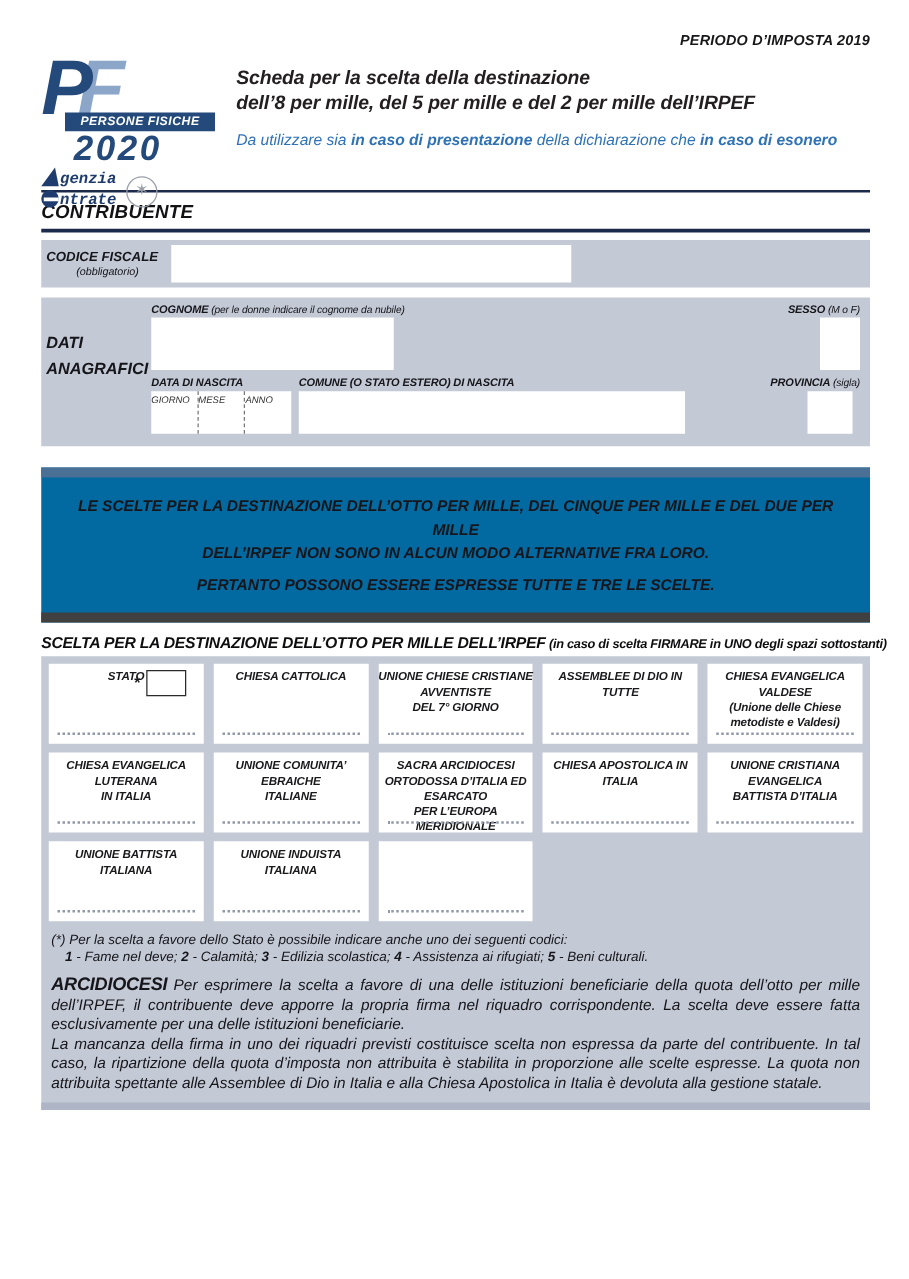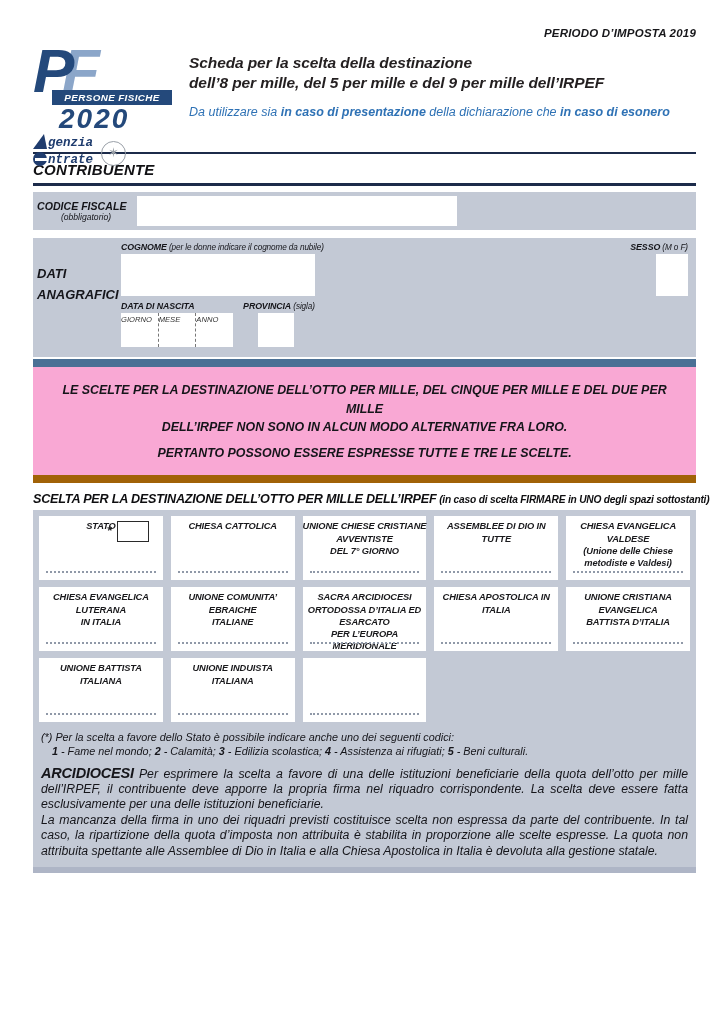--- a/index.html
+++ b/index.html
@@ -53,24 +53,24 @@
   .fbox2{background:#fff;height:34px;}
   .g-cognome{width:194px;}
   .g-nome{width:228px;margin-left:5px;}
   .g-sesso{margin-left:auto;align-items:flex-end;}
   .sesso-box{width:32px;height:42px;background:#fff;}
   .g-data{width:112px;}
   .datebox{display:flex;}
   .dcol{flex:1;text-align:left;font-size:7.6px;color:#333;padding-top:2px;}
   .dcol + .dcol{border-left:1px dashed #777;}
   .g-comune{flex:1;margin-left:6px;padding-right:48px;}
-  .g-prov{width:92px;flex:none;align-items:center;}
+  .g-prov{width:92px;flex:none;align-items:flex-end;}
   .prov-box{width:36px;height:34px;background:#fff;margin-right:6px;}
   
-  .notice{margin-top:2px;background:#f9a8d4;border-top:8px solid #4a7095;border-bottom:8px solid #a16207;
+  .notice{margin-top:17px;background:#0369a1;border-top:8px solid #4a7095;border-bottom:8px solid #404040;
           padding:14px 26px 13px 26px;text-align:center;}
   .notice-l{font-size:12.4px;font-weight:bold;color:#15151a;line-height:1.5;}
   .notice-l3{margin-top:7px;}
   
   .scelta-h{margin-top:9px;font-size:12.6px;font-weight:bold;color:#0e0e10;white-space:nowrap;letter-spacing:-.2px;}
   .scelta-h .note{font-size:10.2px;}
   .panel{margin-top:4px;background:#c3c9d5;padding:6px 6px 8px 6px;border-bottom:6px solid #aeb5c6;}
   .grid{display:grid;grid-template-columns:repeat(5,1fr);gap:7px 8px;}
   .sig-box{background:#fff;height:64px;position:relative;padding-top:4px;box-sizing:border-box;}
   .sig-label{text-align:center;font-size:9.3px;font-weight:bold;line-height:1.3;white-space:pre-line;
@@ -105,21 +105,21 @@
         <div class="ae-row">
           <span class="ae-e"></span>
           <span>ntrate</span>
           <span class="emblem">✶</span>
         </div>
       </div>
     </div>
     <div class="title-block">
       <div class="title">
         <div>Scheda per la scelta della destinazione</div>
-        <div>dell’8 per mille, del 5 per mille e del 9 per mille dell’IRPEF</div>
+        <div>dell’8 per mille, del 5 per mille e del 2 per mille dell’IRPEF</div>
       </div>
       <div class="subtitle"><span>Da utilizzare sia </span><b>in caso di presentazione</b><span> della dichiarazione che </span><b>in caso di esonero</b></div>
     </div>
   </div>
 
   <div class="rule-thin"></div>
   <div class="sec-h">CONTRIBUENTE</div>
   <div class="rule-thick"></div>
 
   <div class="band band-codice">
@@ -148,20 +148,24 @@
       </div>
       <div class="frow2">
         <div class="fgroup g-data">
           <div class="flabel">DATA DI NASCITA</div>
           <div class="fbox2 datebox">
             <div class="dcol">GIORNO</div>
             <div class="dcol">MESE</div>
             <div class="dcol">ANNO</div>
           </div>
         </div>
+        <div class="fgroup g-comune">
+          <div class="flabel">COMUNE (O STATO ESTERO) DI NASCITA</div>
+          <div class="fbox2"></div>
+        </div>
         <div class="fgroup g-prov">
           <div class="flabel"><b>PROVINCIA</b><span class="note"> (sigla)</span></div>
           <div class="prov-box"></div>
         </div>
       </div>
     </div>
   </div>
 
   <div class="notice">
     <div class="notice-l">LE SCELTE PER LA DESTINAZIONE DELL’OTTO PER MILLE, DEL CINQUE PER MILLE E DEL DUE PER MILLE</div>
@@ -246,21 +250,21 @@
       </div>
 
       <div class="sig-box">
         <div class="sig-line"></div>
       </div>
 
     </div>
 
     <div class="footnote">
       <div>(*) Per la scelta a favore dello Stato è possibile indicare anche uno dei seguenti codici:</div>
-      <div class="l2"><b>1</b><span> - Fame nel mondo; </span><b>2</b><span> - Calamità; </span><b>3</b><span> - Edilizia scolastica; </span><b>4</b><span> - Assistenza ai rifugiati; </span><b>5</b><span> - Beni culturali.</span></div>
+      <div class="l2"><b>1</b><span> - Fame nel deve; </span><b>2</b><span> - Calamità; </span><b>3</b><span> - Edilizia scolastica; </span><b>4</b><span> - Assistenza ai rifugiati; </span><b>5</b><span> - Beni culturali.</span></div>
     </div>
 
     <div class="avvertenze">
       <div><span class="avv-title">ARCIDIOCESI</span><span>Per esprimere la scelta a favore di una delle istituzioni beneficiarie della quota dell’otto per mille dell’IRPEF, il contribuente deve apporre la propria firma nel riquadro corrispondente. La scelta deve essere fatta esclusivamente per una delle istituzioni beneficiarie.</span></div>
       <div>La mancanza della firma in uno dei riquadri previsti costituisce scelta non espressa da parte del contribuente. In tal caso, la ripartizione della quota d’imposta non attribuita è stabilita in proporzione alle scelte espresse. La quota non attribuita spettante alle Assemblee di Dio in Italia e alla Chiesa Apostolica in Italia è devoluta alla gestione statale.</div>
     </div>
   </div>
 
 </div>
 

